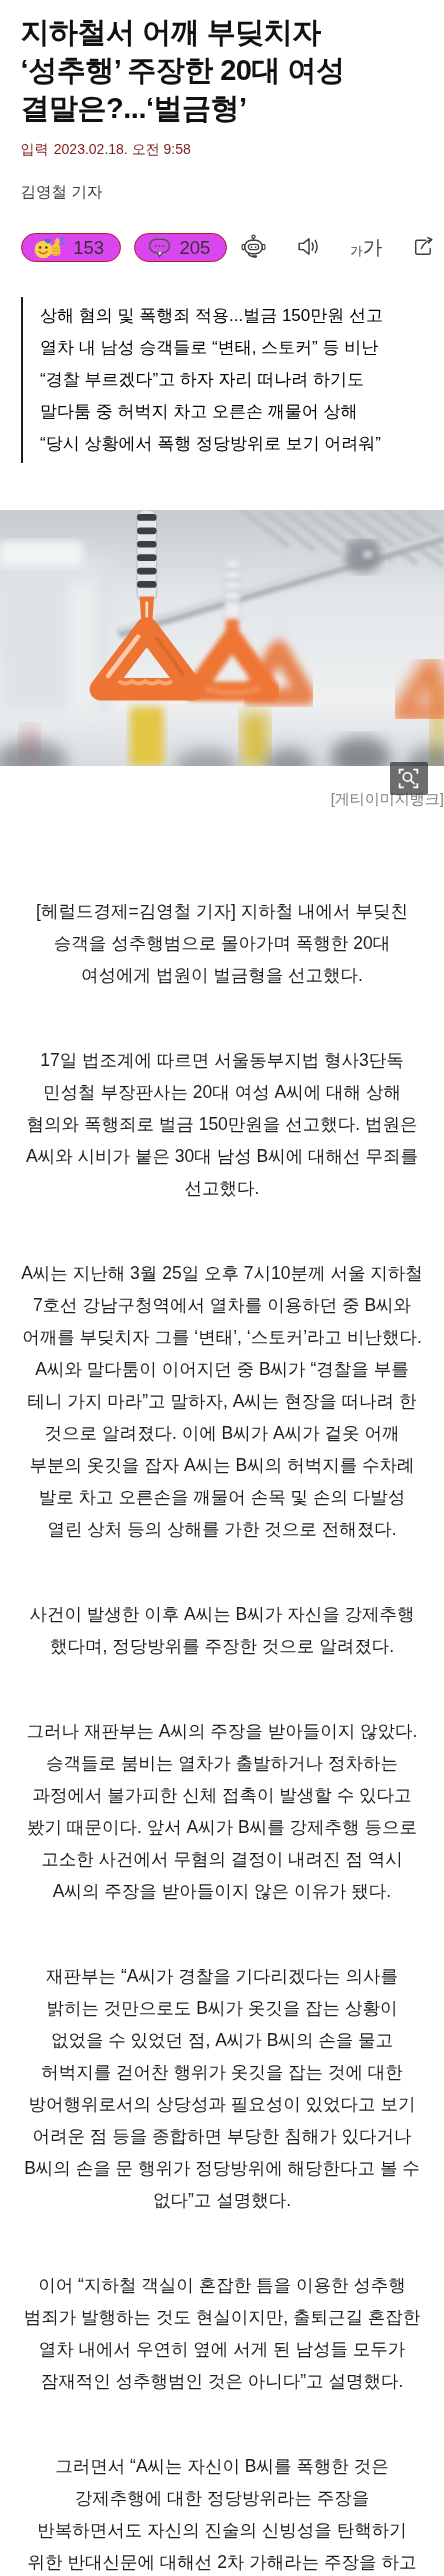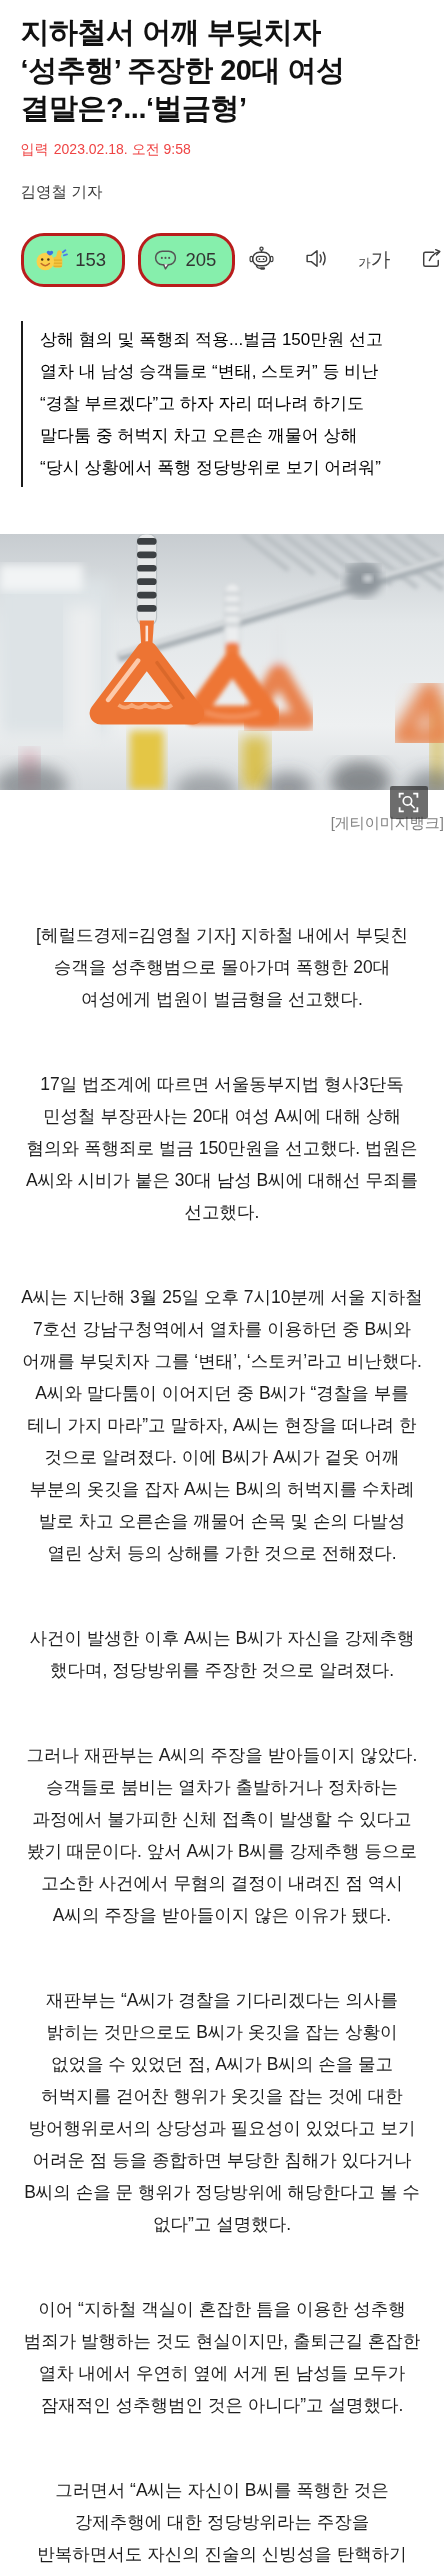--- a/index.html
+++ b/index.html
@@ -14,36 +14,36 @@
   
   h1.title{
     margin:4.1px 0 0 0;
     font-size:29px;
     line-height:38px;
     font-weight:700;
     color:#111;
     letter-spacing:-0.5px;
     word-break:keep-all;
   }
-  .meta-line{margin-top:13.4px;font-size:14px;color:#ef4444;}
+  .meta-line{margin-top:13.4px;font-size:14px;color:#7f1d1d;}
   .meta-line .lbl{margin-right:5.2px;}
   .byline{margin-top:23px;font-size:15.5px;color:#3c3c3c;}
 
   
   .action-bar{
     margin-top:30px;
     display:flex;
     align-items:center;
   }
   .pill{
     display:flex;align-items:center;
-    height:54px;
-    border:3px solid #b91c1c;
+    height:29px;
+    border:1px solid #b91c1c;
     border-radius:23px;
-    background:#86efac;
+    background:#d946ef;
     padding:0 15.5px 0 12.4px;
     margin-right:13.4px;
     cursor:pointer;
     font-family:inherit;
   }
   .pill .cnt{font-size:18.5px;color:#333;margin-left:7.2px;}
   .tools{margin-left:auto;display:flex;align-items:center;gap:28px;}
   .tool-btn{background:none;border:none;padding:0;cursor:pointer;display:flex;align-items:center;}
   .font-size-glyphs{font-size:14.4px;color:#3f3f3f;line-height:1;display:flex;align-items:flex-end;}
   .font-size-glyphs .small{font-size:12.4px;}

